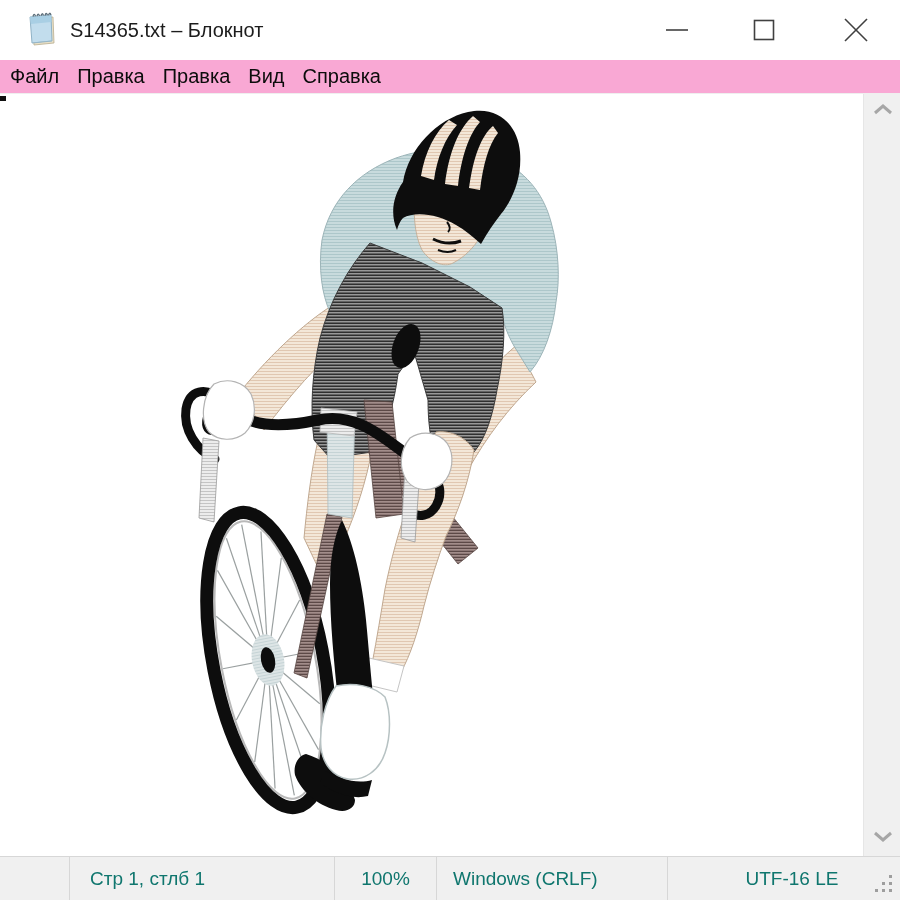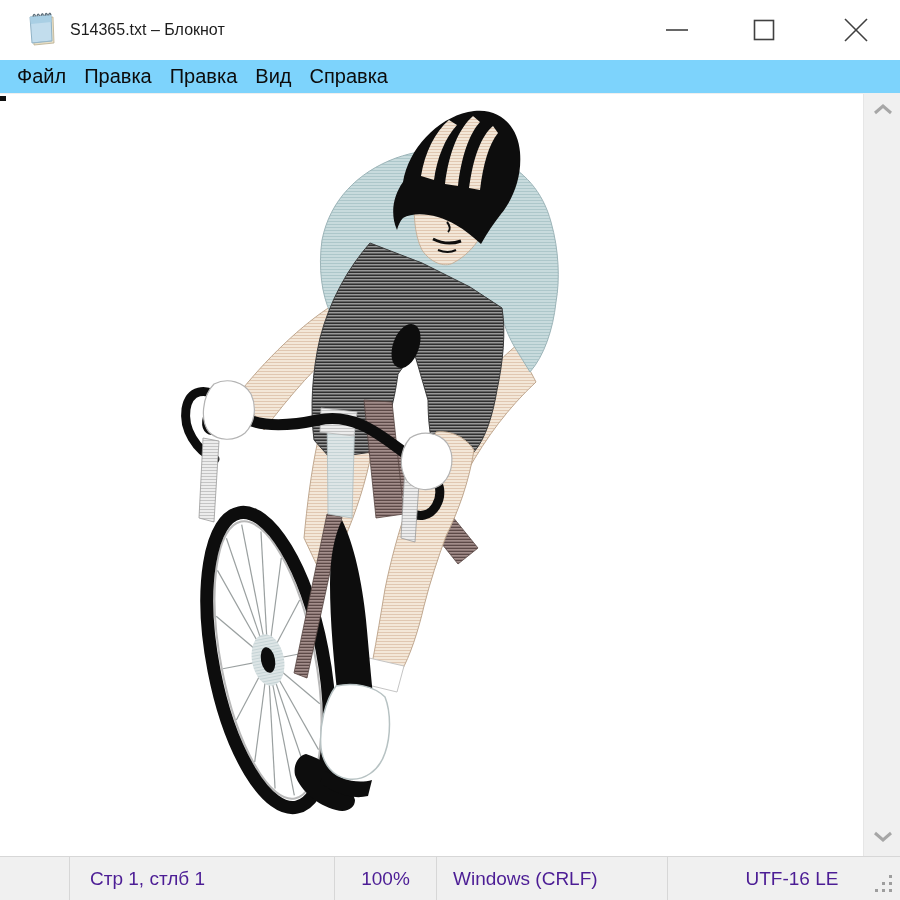--- a/index.html
+++ b/index.html
@@ -2,43 +2,43 @@
 <html><head>
 <meta charset="utf-8">
 <style>
   html,body{margin:0;padding:0;}
   body{font-family:"Liberation Sans","DejaVu Sans",sans-serif;background:#fff;}
   .window{position:relative;width:900px;height:900px;background:#fff;overflow:hidden;}
 
   
   .titlebar{position:absolute;left:0;top:0;width:900px;height:60px;background:#ffffff;display:flex;align-items:center;}
   .app-icon{margin-left:26px;width:32px;height:38px;flex:0 0 auto;}
-  .title-text{margin-left:12px;font-size:16px;color:#1c1c1c;white-space:nowrap;}
+  .title-text{margin-left:12px;font-size:20px;color:#1c1c1c;white-space:nowrap;}
   .win-btn{position:absolute;top:0;width:46px;height:60px;display:flex;align-items:center;justify-content:center;background:#fff;}
   .btn-min{left:654px;}
   .btn-max{left:741px;}
   .btn-close{left:833px;}
 
   
-  .menubar{position:absolute;left:0;top:60px;width:900px;height:34px;background:#7dd3fc;display:flex;align-items:flex-end;padding-left:8px;box-sizing:border-box;border-bottom:1px solid #efefef;}
+  .menubar{position:absolute;left:0;top:60px;width:900px;height:34px;background:#f9a8d4;display:flex;align-items:flex-end;padding-left:1px;box-sizing:border-box;border-bottom:1px solid #efefef;}
   .menu-item{font-size:20px;color:#0c0c0c;padding:0 9px;line-height:33px;cursor:default;}
 
   
   .content{position:absolute;left:0;top:94px;width:900px;height:762px;background:#ffffff;overflow:hidden;}
   .caret{position:absolute;left:0;top:2px;width:6px;height:5px;background:#101010;}
   .artwork{position:absolute;left:170px;top:14px;width:400px;height:710px;}
 
   
   .vscroll{position:absolute;right:0;top:94px;width:37px;height:762px;background:#f0f0f0;border-left:1px solid #e6e6e6;box-sizing:border-box;}
   .scroll-arrow{position:absolute;left:8px;width:22px;height:14px;}
   .arrow-up{top:8px;}
   .arrow-down{bottom:12px;}
 
   
-  .statusbar{position:absolute;left:0;bottom:0;width:900px;height:44px;background:#f0f0f0;border-top:1px solid #d7d7d7;box-sizing:border-box;display:flex;font-size:19px;color:#4c1d95;}
+  .statusbar{position:absolute;left:0;bottom:0;width:900px;height:44px;background:#f0f0f0;border-top:1px solid #d7d7d7;box-sizing:border-box;display:flex;font-size:19px;color:#0f766e;}
   .seg{height:100%;display:flex;align-items:center;box-sizing:border-box;border-right:1px solid #d7d7d7;}
   .seg-pad{width:70px;}
   .seg-pos{width:265px;padding-left:20px;}
   .seg-zoom{width:102px;justify-content:center;}
   .seg-eol{width:231px;padding-left:16px;}
   .seg-enc{flex:1;padding-left:16px;border-right:none;position:relative;justify-content:center;}
   .grip{position:absolute;right:5px;bottom:5px;width:22px;height:22px;}
 </style>
 </head>
 <body>

